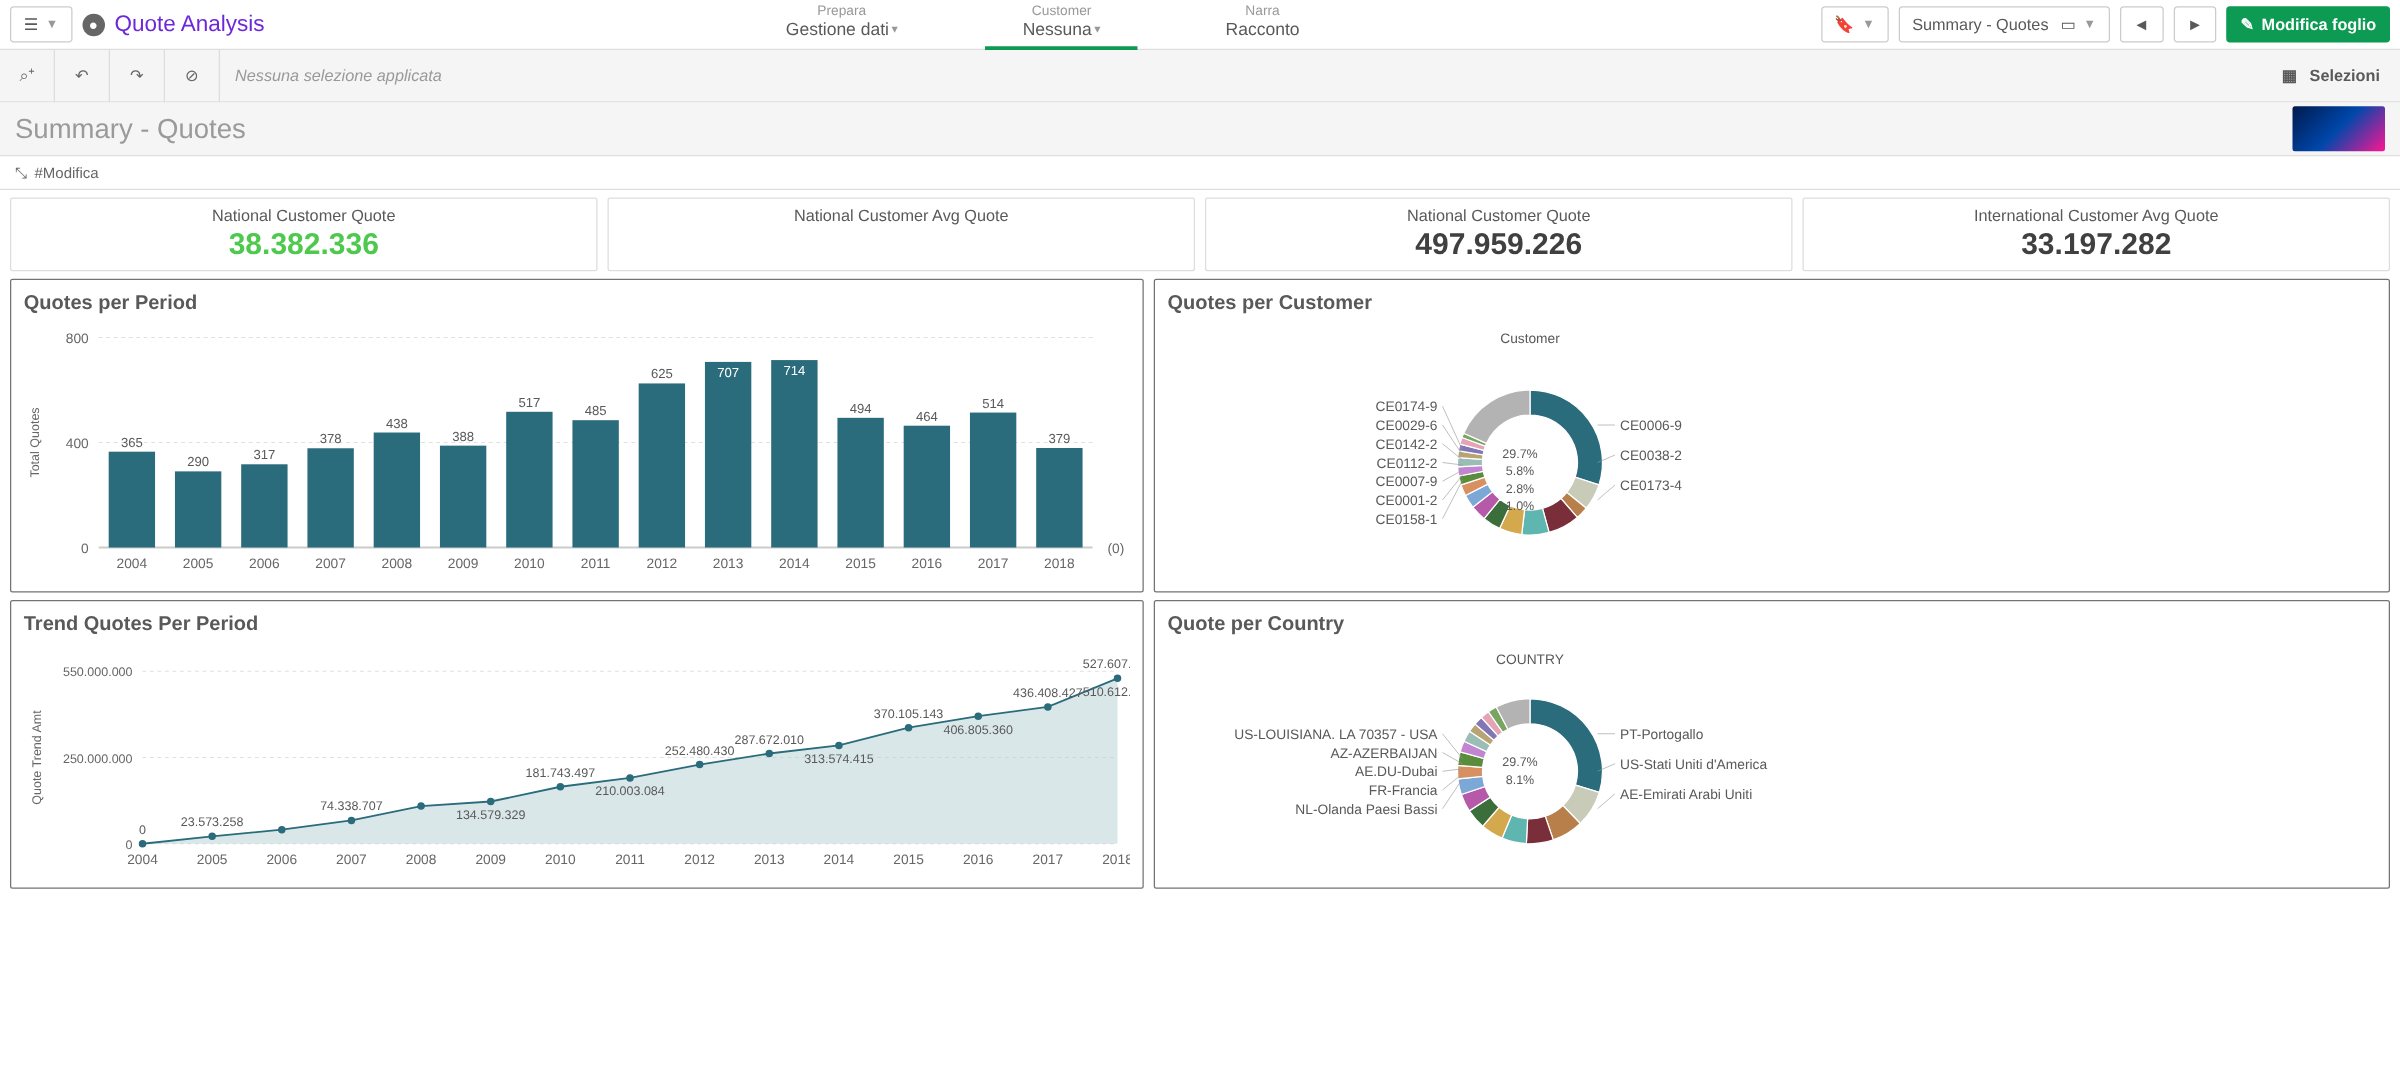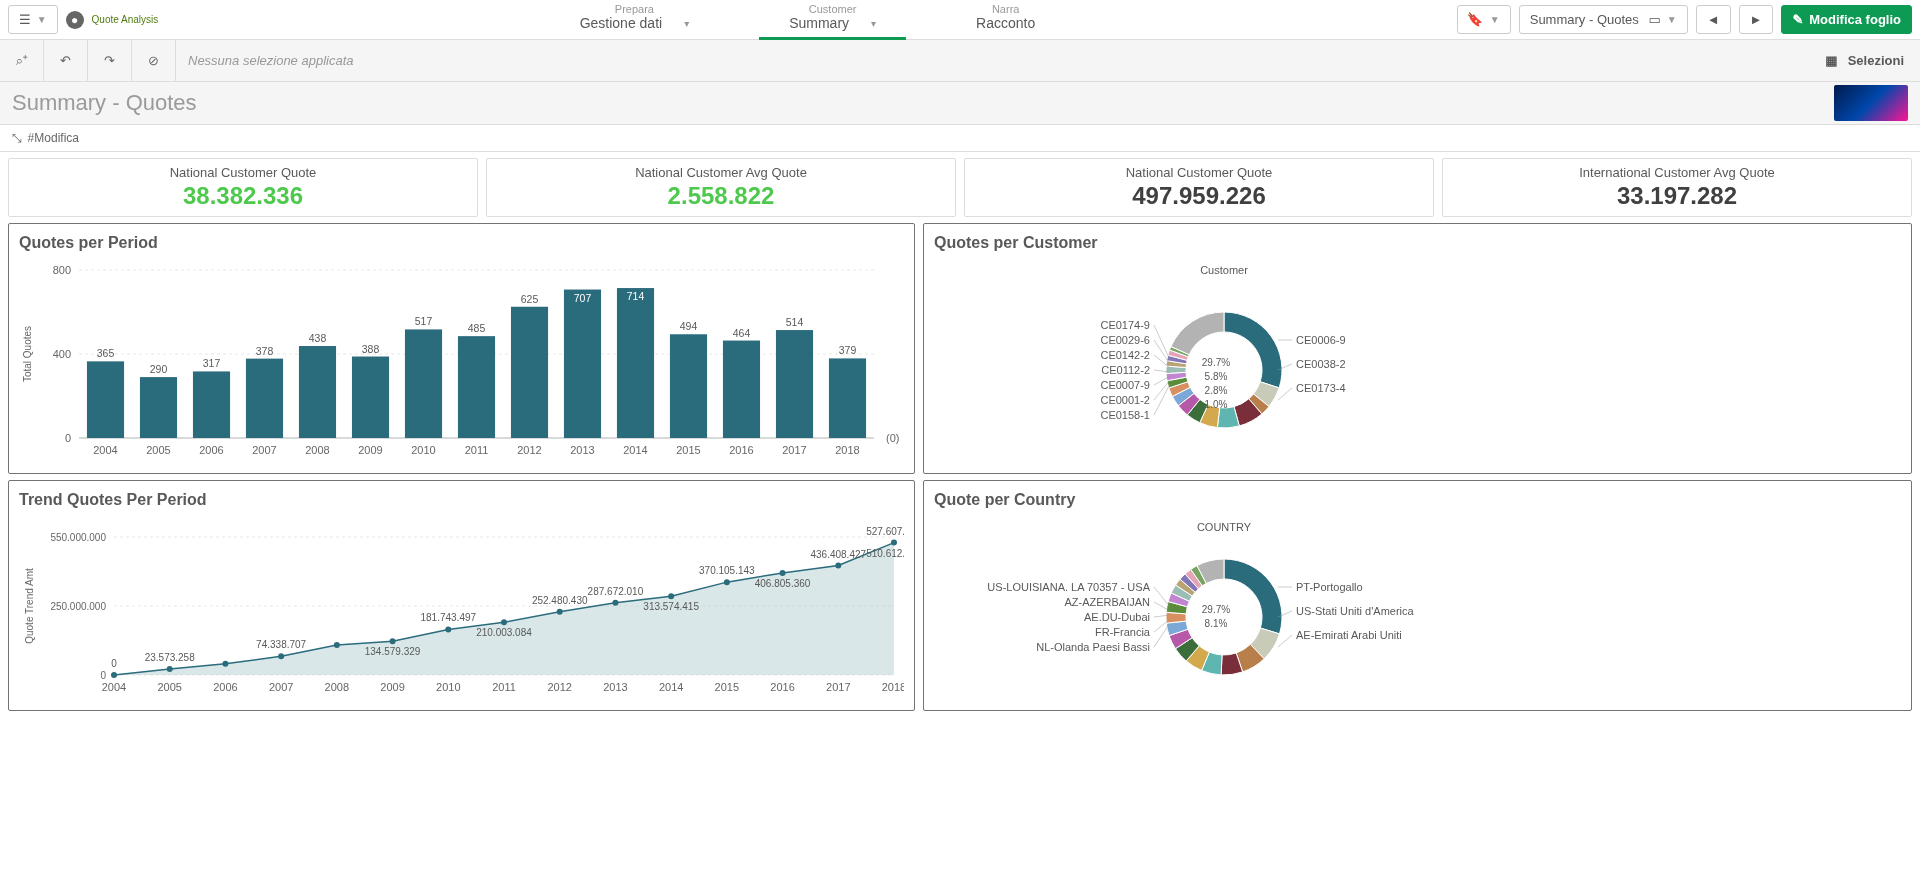--- a/index.html
+++ b/index.html
@@ -1,26 +1,26 @@
 <!DOCTYPE html>
 <html><head>
 <meta charset="utf-8">
 <style>
 *{box-sizing:border-box;margin:0;padding:0;font-family:Arial,Helvetica,sans-serif}
 body{background:#fff;color:#595959;font-size:13px;overflow:hidden}
 .top{height:40px;display:flex;align-items:center;border-bottom:1px solid #ddd;padding:0 8px;gap:8px}
 .btn{border:1px solid #ccc;border-radius:3px;padding:6px 10px;background:#fff;display:inline-flex;align-items:center;gap:6px;cursor:pointer;font-size:13px}
 .btn.green{background:#0d9a53;color:#fff;border-color:#0d9a53;font-weight:bold}
 .globe{width:18px;height:18px;border-radius:50%;background:#666;display:inline-flex;align-items:center;justify-content:center;color:#fff;font-size:12px}
-.app-title{font-size:10px;color:#4d7c0f}
+.app-title{font-size:18px;color:#6d28d9}
 .tabs{flex:1;display:flex;justify-content:center;gap:40px}
 .tab{text-align:center;padding:4px 30px 6px;cursor:pointer;position:relative}
 .tab.active{border-bottom:3px solid #0d9a53}
 .tab-sup{font-size:11px;color:#999}
-.tab-main{font-size:14px;color:#595959;display:flex;align-items:center;gap:22px}
+.tab-main{font-size:14px;color:#595959;display:flex;align-items:center;gap:2px}
 .chev{font-size:10px;color:#999}
 .selbar{height:42px;background:#f5f5f5;border-bottom:1px solid #ddd;display:flex;align-items:center}
 .iconbtn{width:44px;height:42px;display:flex;align-items:center;justify-content:center;border-right:1px solid #ddd;cursor:pointer;color:#666}
 .seltext{flex:1;padding:0 12px;color:#999;font-style:italic}
 .selright{padding:0 16px;display:flex;align-items:center;gap:10px;font-weight:bold}
 .titlebar{height:42px;background:#f5f5f5;display:flex;align-items:center;padding:0 12px;justify-content:space-between}
 .pagetitle{font-size:22px;color:#9a9a9a}
 .logo{width:74px;height:36px;background:linear-gradient(135deg,#001a4d,#0047ab,#ff1493);border-radius:2px}
 .dimbar{height:28px;border-top:1px solid #ddd;border-bottom:1px solid #ddd;display:flex;align-items:center;padding:0 12px;gap:6px;font-size:12px;color:#666}
 .content{padding:6px 8px}
@@ -45,21 +45,21 @@
     <div class="tab">
       <div class="tab-sup">Prepara</div>
       <div class="tab-main">
           <span>Gestione dati</span>
           <span class="chev">▾</span>
         </div>
     </div>
     <div class="tab active">
       <div class="tab-sup">Customer</div>
       <div class="tab-main">
-          <span>Summary</span>
+          <span>Nessuna</span>
           <span class="chev">▾</span>
         </div>
     </div>
     <div class="tab">
       <div class="tab-sup">Narra</div>
       <div class="tab-main">
           <span>Racconto</span>
         </div>
     </div>
   </div>
@@ -93,21 +93,20 @@
 </div>
 
 <div class="content">
   <div class="kpis" id="kpis">
       <div class="kpi">
         <div class="kpi-l">National Customer Quote</div>
         <div class="kpi-v green">38.382.336</div>
       </div>
       <div class="kpi">
         <div class="kpi-l">National Customer Avg Quote</div>
-        <div class="kpi-v green">2.558.822</div>
       </div>
       <div class="kpi">
         <div class="kpi-l">National Customer Quote</div>
         <div class="kpi-v blue">497.959.226</div>
       </div>
       <div class="kpi">
         <div class="kpi-l">International Customer Avg Quote</div>
         <div class="kpi-v blue">33.197.282</div>
       </div>
     </div>

